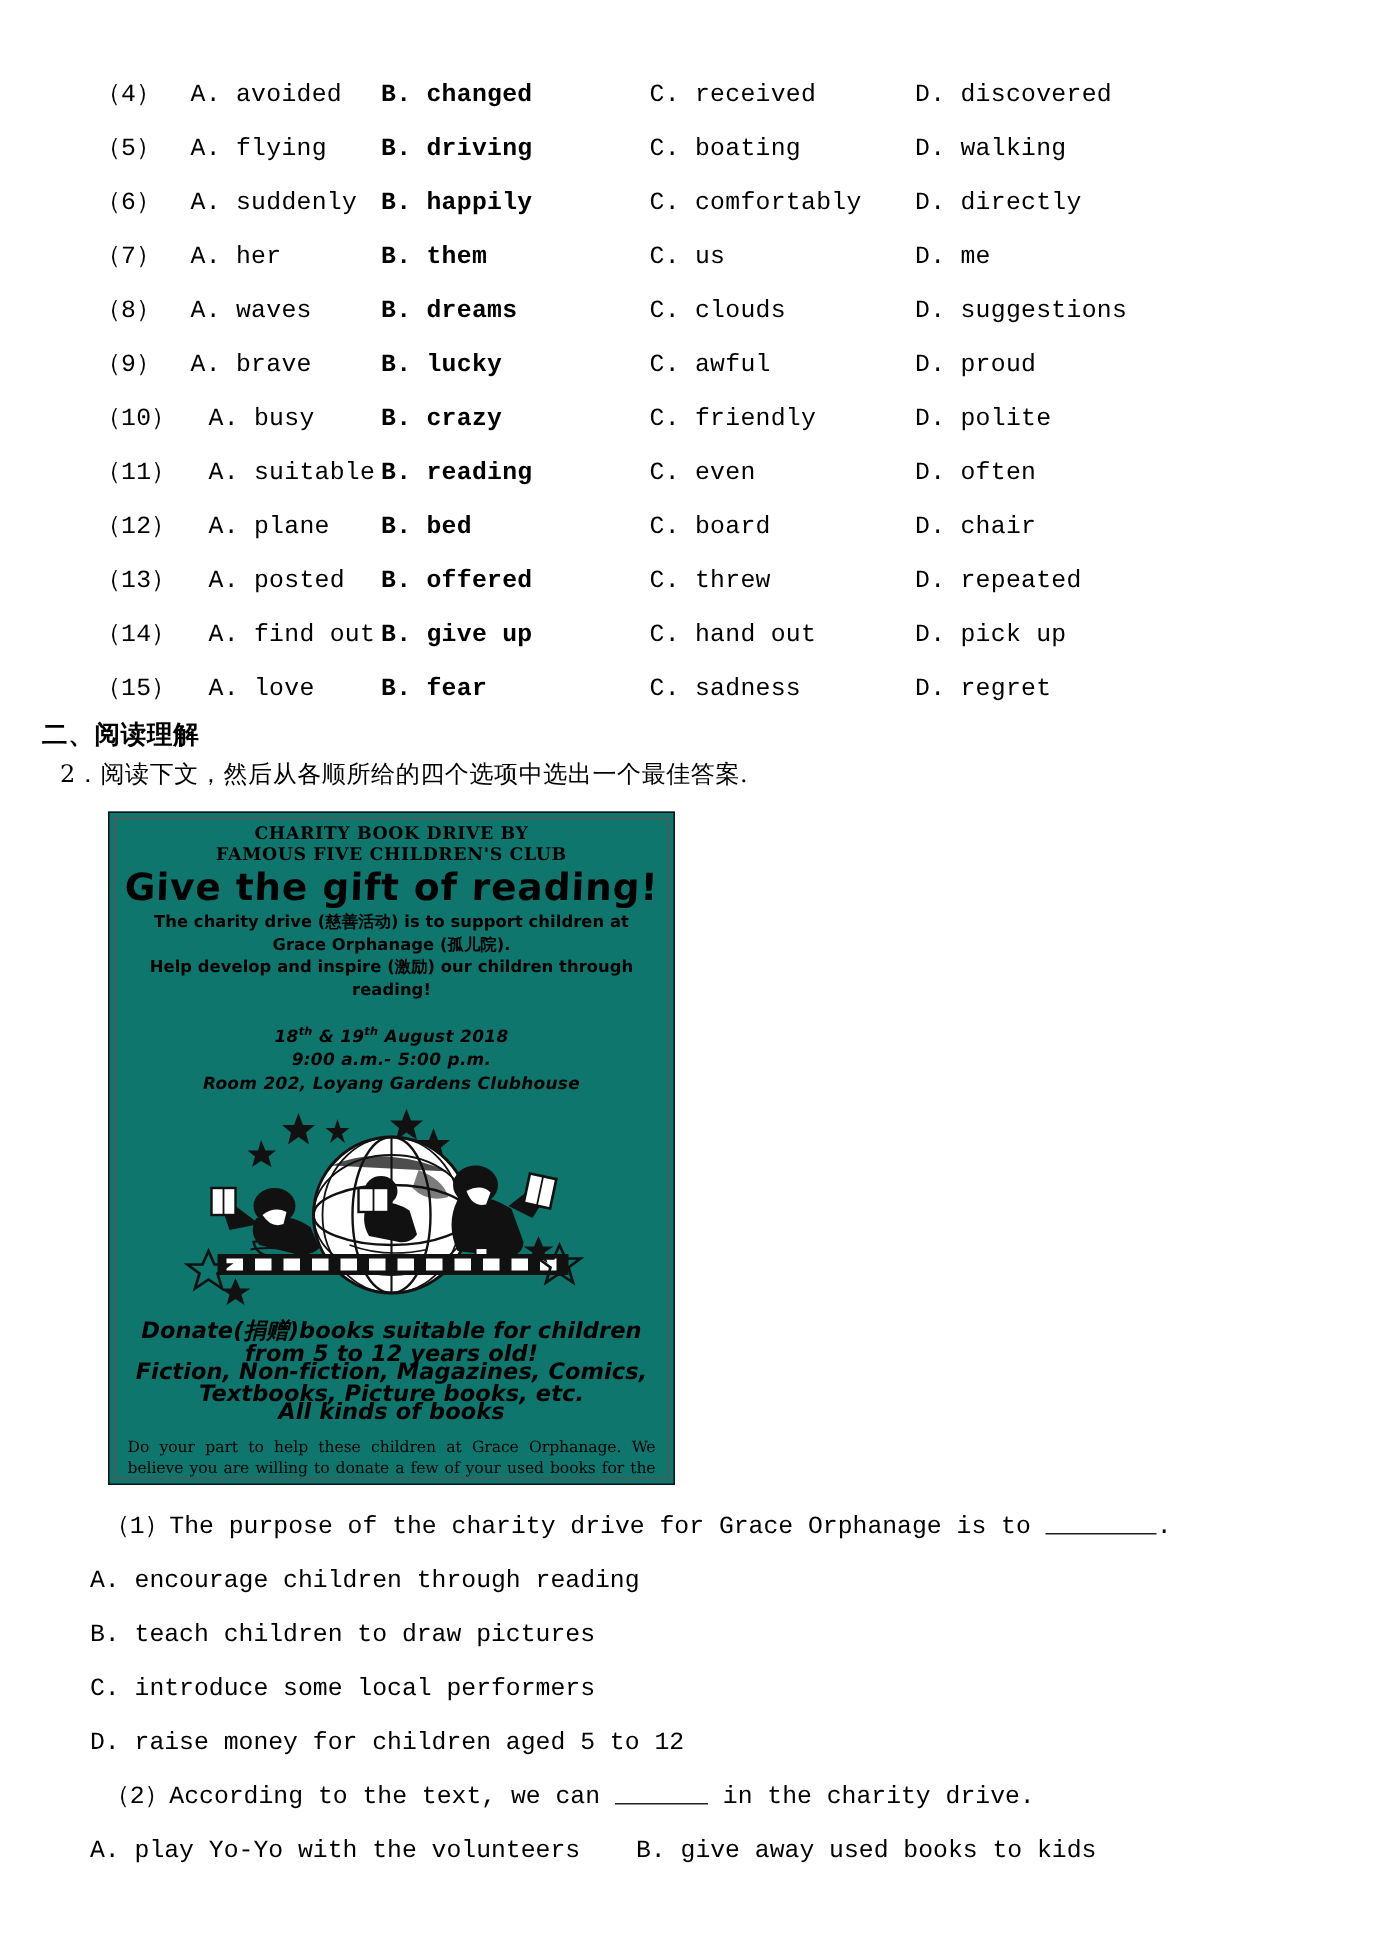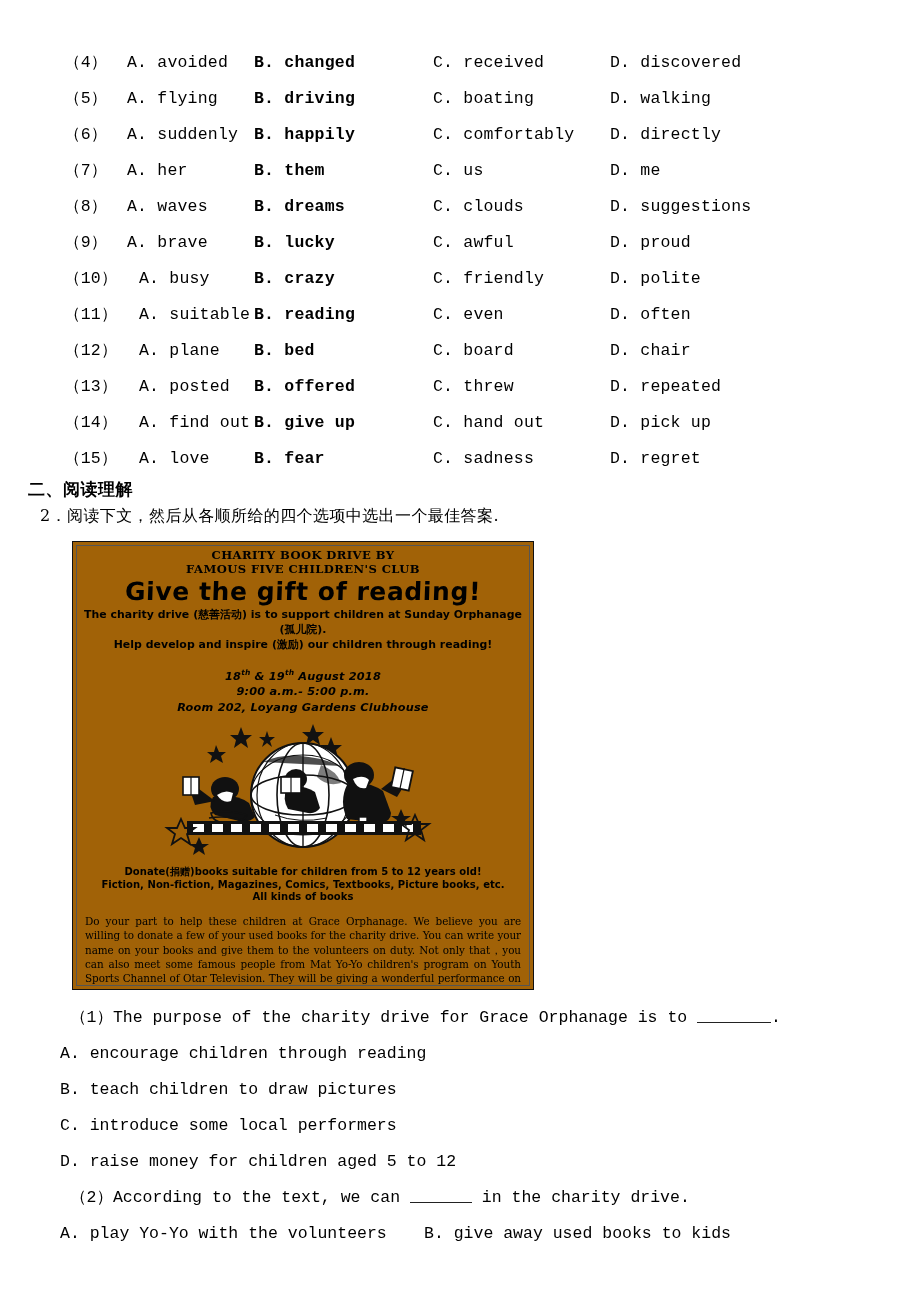--- a/index.html
+++ b/index.html
@@ -66,25 +66,25 @@
     font-family: "DejaVu Serif", "Liberation Serif", serif;
     font-size: 16px;
     letter-spacing: 0.4px;
   }
 
   
   .poster {
     position: absolute;
     left: 72px;
     top: 541px;
-    width: 462px;
+    width: 378px;
     height: 449px;
     border: 1.6px solid #111;
     box-sizing: border-box;
-    background: #a16207;
+    background: #0f766e;
     overflow: hidden;
   }
   .poster::after {
     content: "";
     position: absolute;
     left: 3px; right: 3px; top: 3px; bottom: 3px;
     border: 0.6px solid #555;
     pointer-events: none;
   }
   .poster-inner {
@@ -126,22 +126,23 @@
   .poster-when sup { font-size: 7.5px; }
 
   .poster-art {
     position: relative;
     height: 150px;
     margin-top: 2px;
   }
   .poster-art svg { display: block; margin: 0 auto; }
 
   .poster-donate {
-    font-size: 10px;
+    font-size: 15px;
     font-weight: 700;
+    font-style: italic;
     line-height: 14.5px;
     letter-spacing: 0.05px;
     margin-top: -2px;
     text-align: center;
   }
 
   .poster-body {
     margin-top: 9px;
     text-align: justify;
     text-align-last: left;
@@ -284,21 +285,21 @@
   </div>
 
   <div class="section-heading">二、阅读理解</div>
   <div class="question-intro">2．阅读下文，然后从各顺所给的四个选项中选出一个最佳答案.</div>
 
   <div class="poster">
     <div class="poster-inner">
       <div class="poster-kicker1">CHARITY BOOK DRIVE BY</div>
       <div class="poster-kicker2">FAMOUS FIVE CHILDREN'S CLUB</div>
       <div class="poster-title">Give the gift of reading!</div>
-      <div class="poster-sub">The charity drive (慈善活动) is to support children at Sunday Orphanage (孤儿院).</div>
+      <div class="poster-sub">The charity drive (慈善活动) is to support children at Grace Orphanage (孤儿院).</div>
       <div class="poster-sub">Help develop and inspire (激励) our children through reading!</div>
 
       <div class="poster-when">
         <div><span>18</span><sup>th</sup><span> &amp; 19</span><sup>th</sup><span> August 2018</span></div>
         <div>9:00 a.m.- 5:00 p.m.</div>
         <div>Room 202, Loyang Gardens Clubhouse</div>
       </div>
 
       <div class="poster-art">
         <svg width="300" height="150" viewBox="0 0 300 150" aria-hidden="true">

